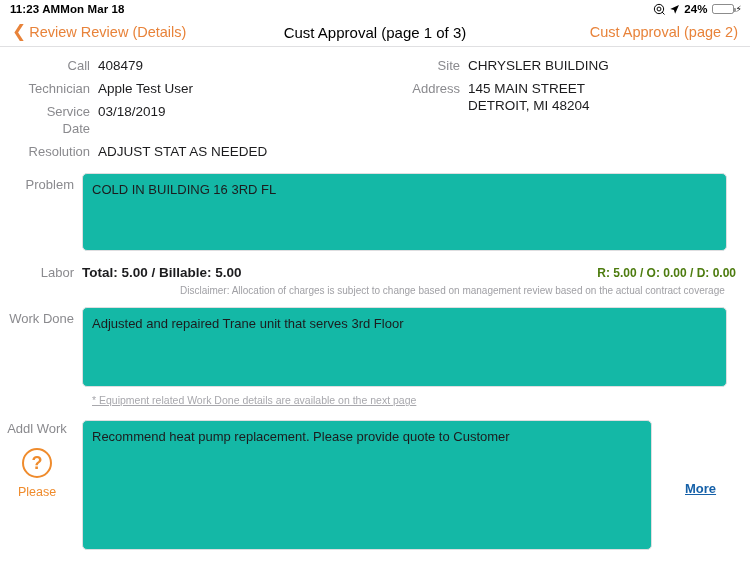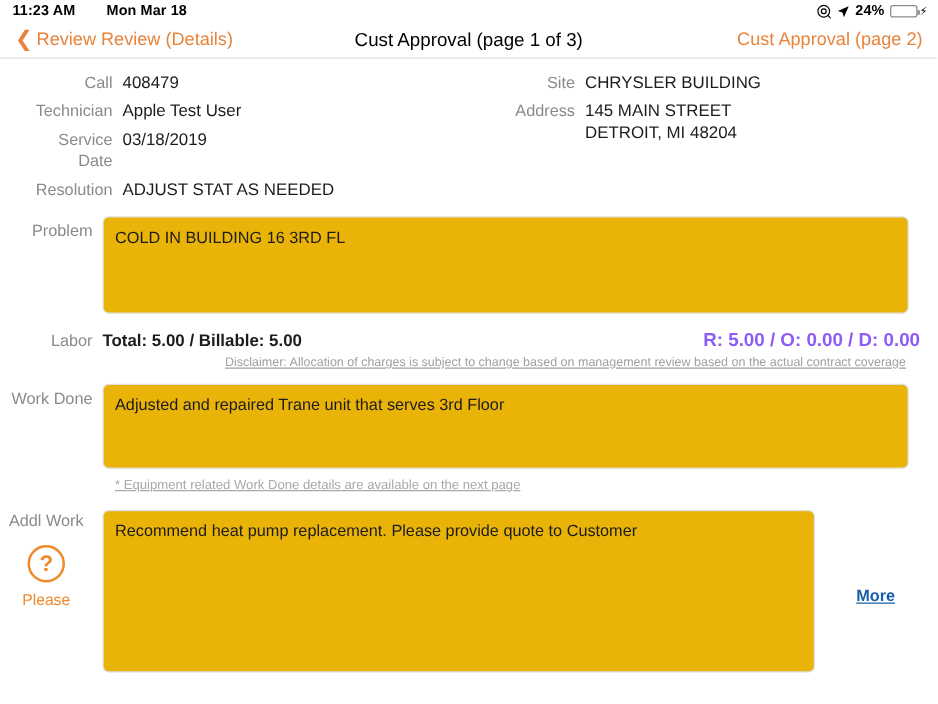--- a/index.html
+++ b/index.html
@@ -21,21 +21,21 @@
   .status-bar {
     height: 18px;
     display: flex;
     align-items: center;
     padding: 0 8px 0 10px;
     font-size: 11.5px;
     font-weight: bold;
     color: #000;
     letter-spacing: 0.1px;
   }
-  .status-left { display: flex; align-items: center; gap: 25px; }
+  .status-left { display: flex; align-items: center; gap: 0; }
   .status-spacer { flex: 1; }
   .status-right { display: flex; align-items: center; gap: 4px; }
 
   .sb-icon { display: inline-flex; align-items: center; }
 
   .battery-wrap { display: flex; align-items: center; gap: 1px; }
   .battery {
     width: 22px; height: 10.5px;
     border: 1px solid rgba(0,0,0,0.45);
     border-radius: 2.5px;
@@ -135,57 +135,56 @@
   
   .boxrow {
     display: flex;
     align-items: flex-start;
   }
   .boxrow .lbl { width: 82px; padding-right: 8px; padding-top: 3px; }
 
   .textbox {
     border: 1px solid #dedee0;
     border-radius: 5px;
-    background: #eab308;
+    background: #14b8a6;
     padding: 7px 9px;
     font-size: 13px;
     color: #1c1c1e;
     line-height: 17px;
     overflow: hidden;
   }
 
   .box-problem { width: 645px; height: 78px; }
-  .box-workdone { width: 645px; height: 68px; }
+  .box-workdone { width: 645px; height: 80px; }
   .box-addl { width: 570px; height: 130px; }
 
   
   .labor-row {
     display: flex;
     align-items: baseline;
     margin-top: 13px;
   }
   .labor-row .lbl { width: 82px; padding-right: 8px; }
   .labor-total {
     font-size: 13.5px;
     font-weight: bold;
     color: #1c1c1e;
   }
   .labor-rod {
     margin-left: auto;
-    font-size: 15px;
-    font-weight: bold;
-    color: #8b5cf6;
+    font-size: 12px;
+    font-weight: bold;
+    color: #4d7c0f;
     padding-right: 14px;
   }
   .disclaimer {
     color: #a0a0a5;
     font-size: 10px;
     padding-left: 180px;
     margin-top: 4px;
-    text-decoration: underline;
   }
 
   .note {
     color: #a8a8ad;
     font-size: 10.5px;
     padding-left: 92px;
     margin-top: 7px;
     text-decoration: underline;
   }
 

